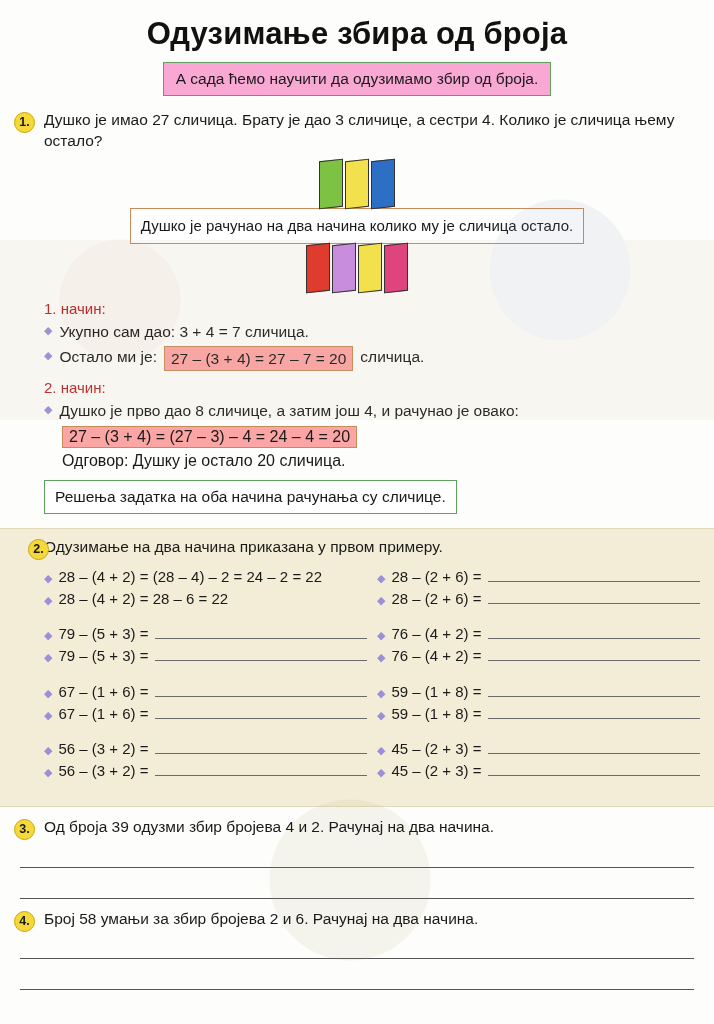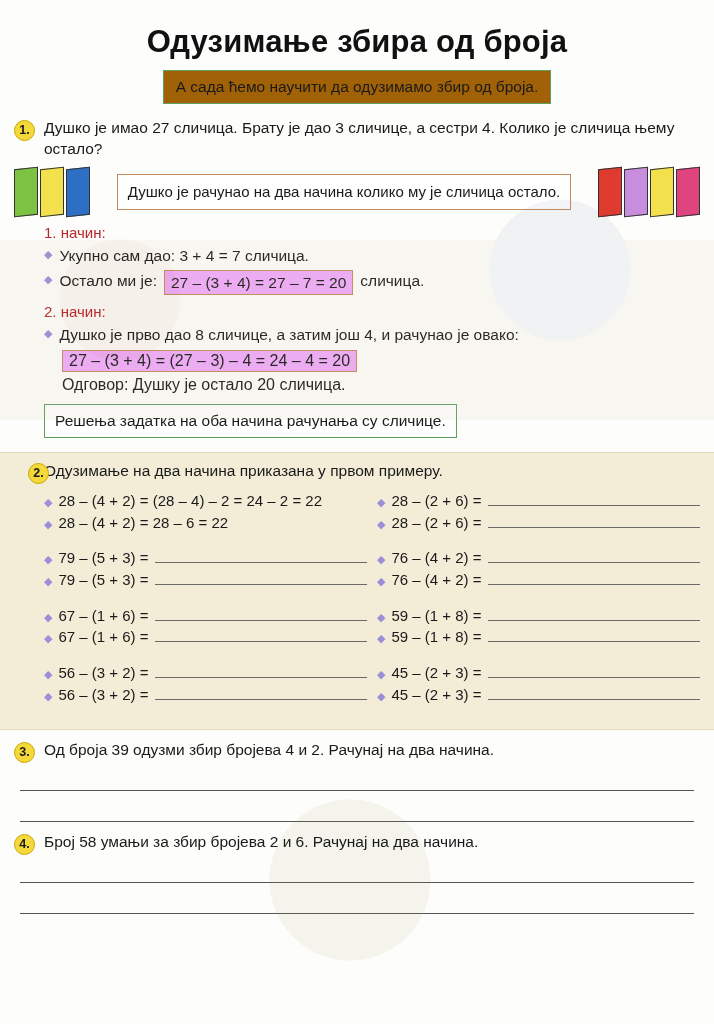--- a/index.html
+++ b/index.html
@@ -13,21 +13,21 @@
     font-family: "Liberation Sans", sans-serif;
     color: #1a1a1a;
     overflow: hidden;
     position: relative;
   }
   .page {
     position: relative;
     width: 714px;
     height: 1024px;
     box-sizing: border-box;
-    padding: 16px 14px 0 14px;
+    padding: 8px 14px 0 14px;
     background: #fdfdfb;
   }
   
   .ghost {
     position: absolute;
     inset: 0;
     pointer-events: none;
     opacity: 0.09;
     background:
       radial-gradient(circle at 120px 300px, #b08050 0 60px, transparent 61px),
@@ -38,21 +38,21 @@
   h1.title {
     font-size: 31px;
     font-weight: bold;
     text-align: center;
     margin: 8px 0 10px 0;
     letter-spacing: .2px;
     color: #111;
   }
   .banner {
     border: 1.5px solid #5fa05f;
-    background: #a16207;
+    background: #f9a8d4;
     padding: 7px 12px;
     font-size: 15.5px;
     display: inline-block;
     margin: 0 auto;
   }
   .banner-wrap {
     text-align: center;
     margin-bottom: 14px;
   }
 
@@ -79,20 +79,21 @@
     margin-left: 30px;
     font-size: 15.5px;
     line-height: 1.35;
   }
 
   .illus-row {
     display: flex;
     align-items: center;
     justify-content: space-between;
     margin: 8px 0 6px 0;
+    flex-direction: column;
   }
   .cards-left, .cards-right {
     display: flex;
     gap: 2px;
     align-items: flex-start;
   }
   .card {
     width: 22px;
     height: 46px;
     border: 1px solid #333;
@@ -122,21 +123,21 @@
   }
   .diamond {
     color: #9a8fd8;
     font-size: 11px;
     line-height: 1.7;
   }
   .boxed {
     border: 1.4px solid #c78a5a;
     padding: 1px 6px;
     display: inline-block;
-    background: #f0abfc;
+    background: #fca5a5;
   }
   .green-box {
     border: 1.5px solid #5fa05f;
     background: #fff;
     padding: 7px 10px;
     font-size: 15.5px;
     display: inline-block;
     margin: 10px 0 6px 30px;
   }
 

